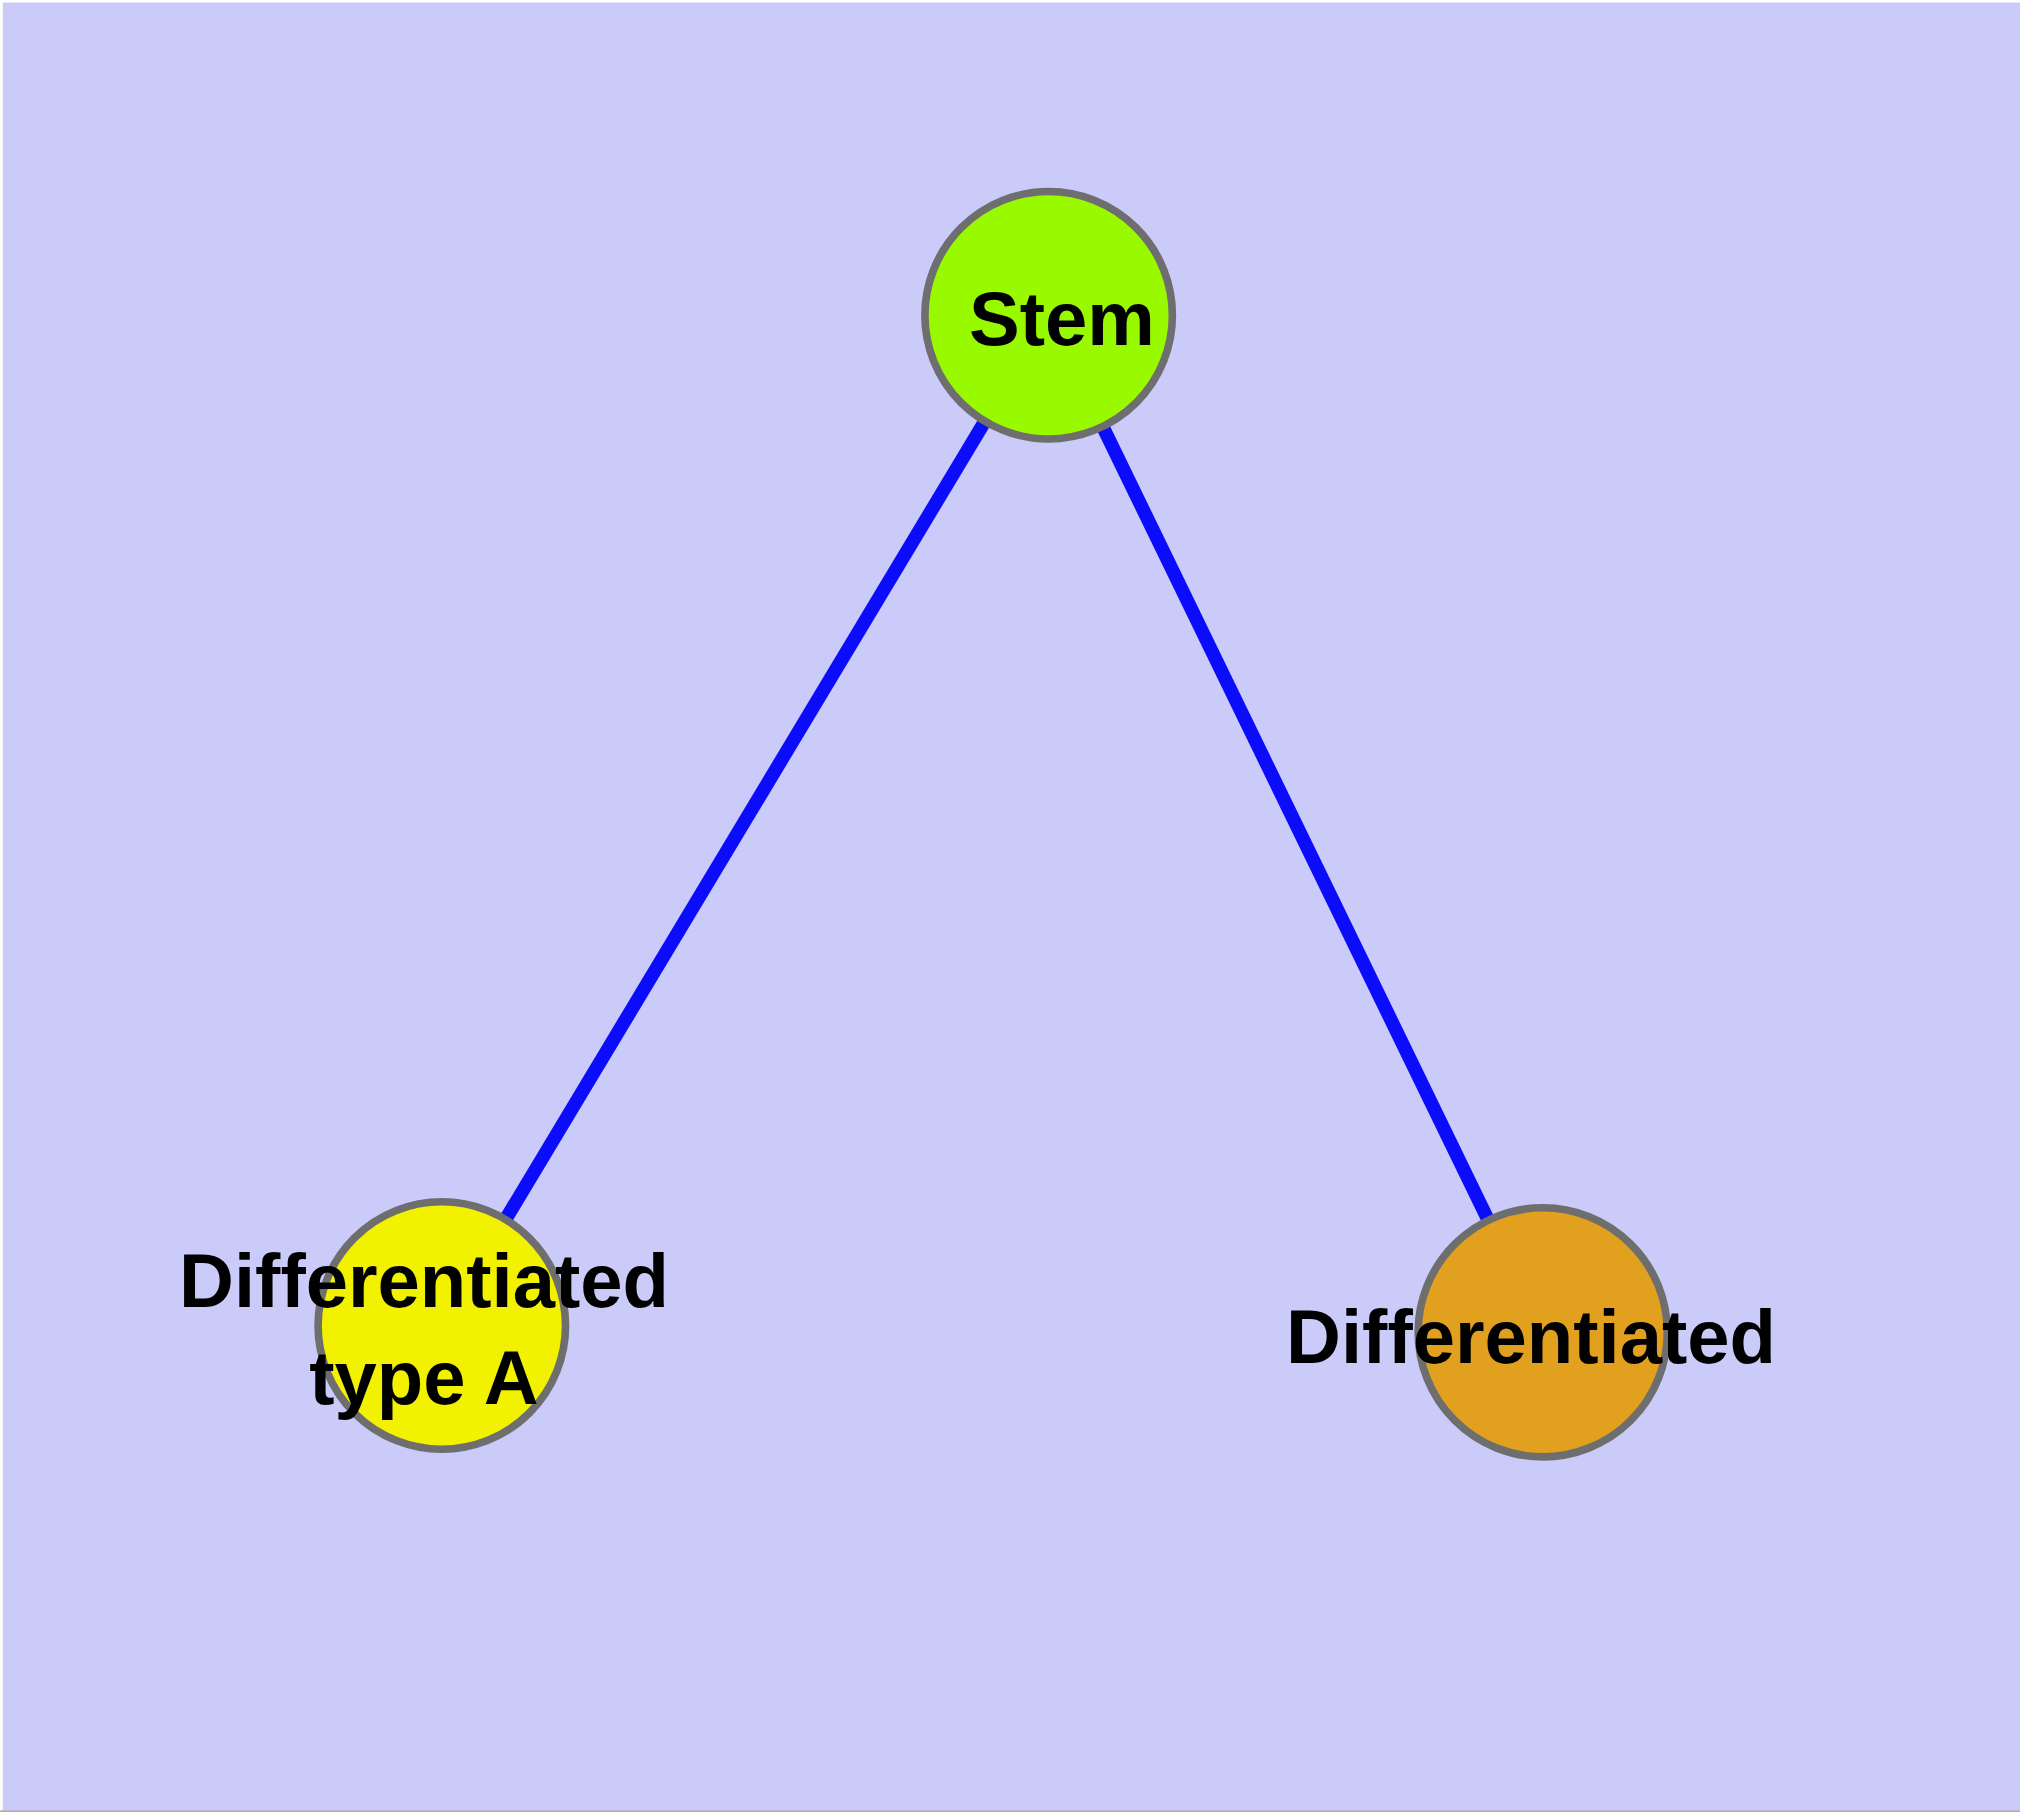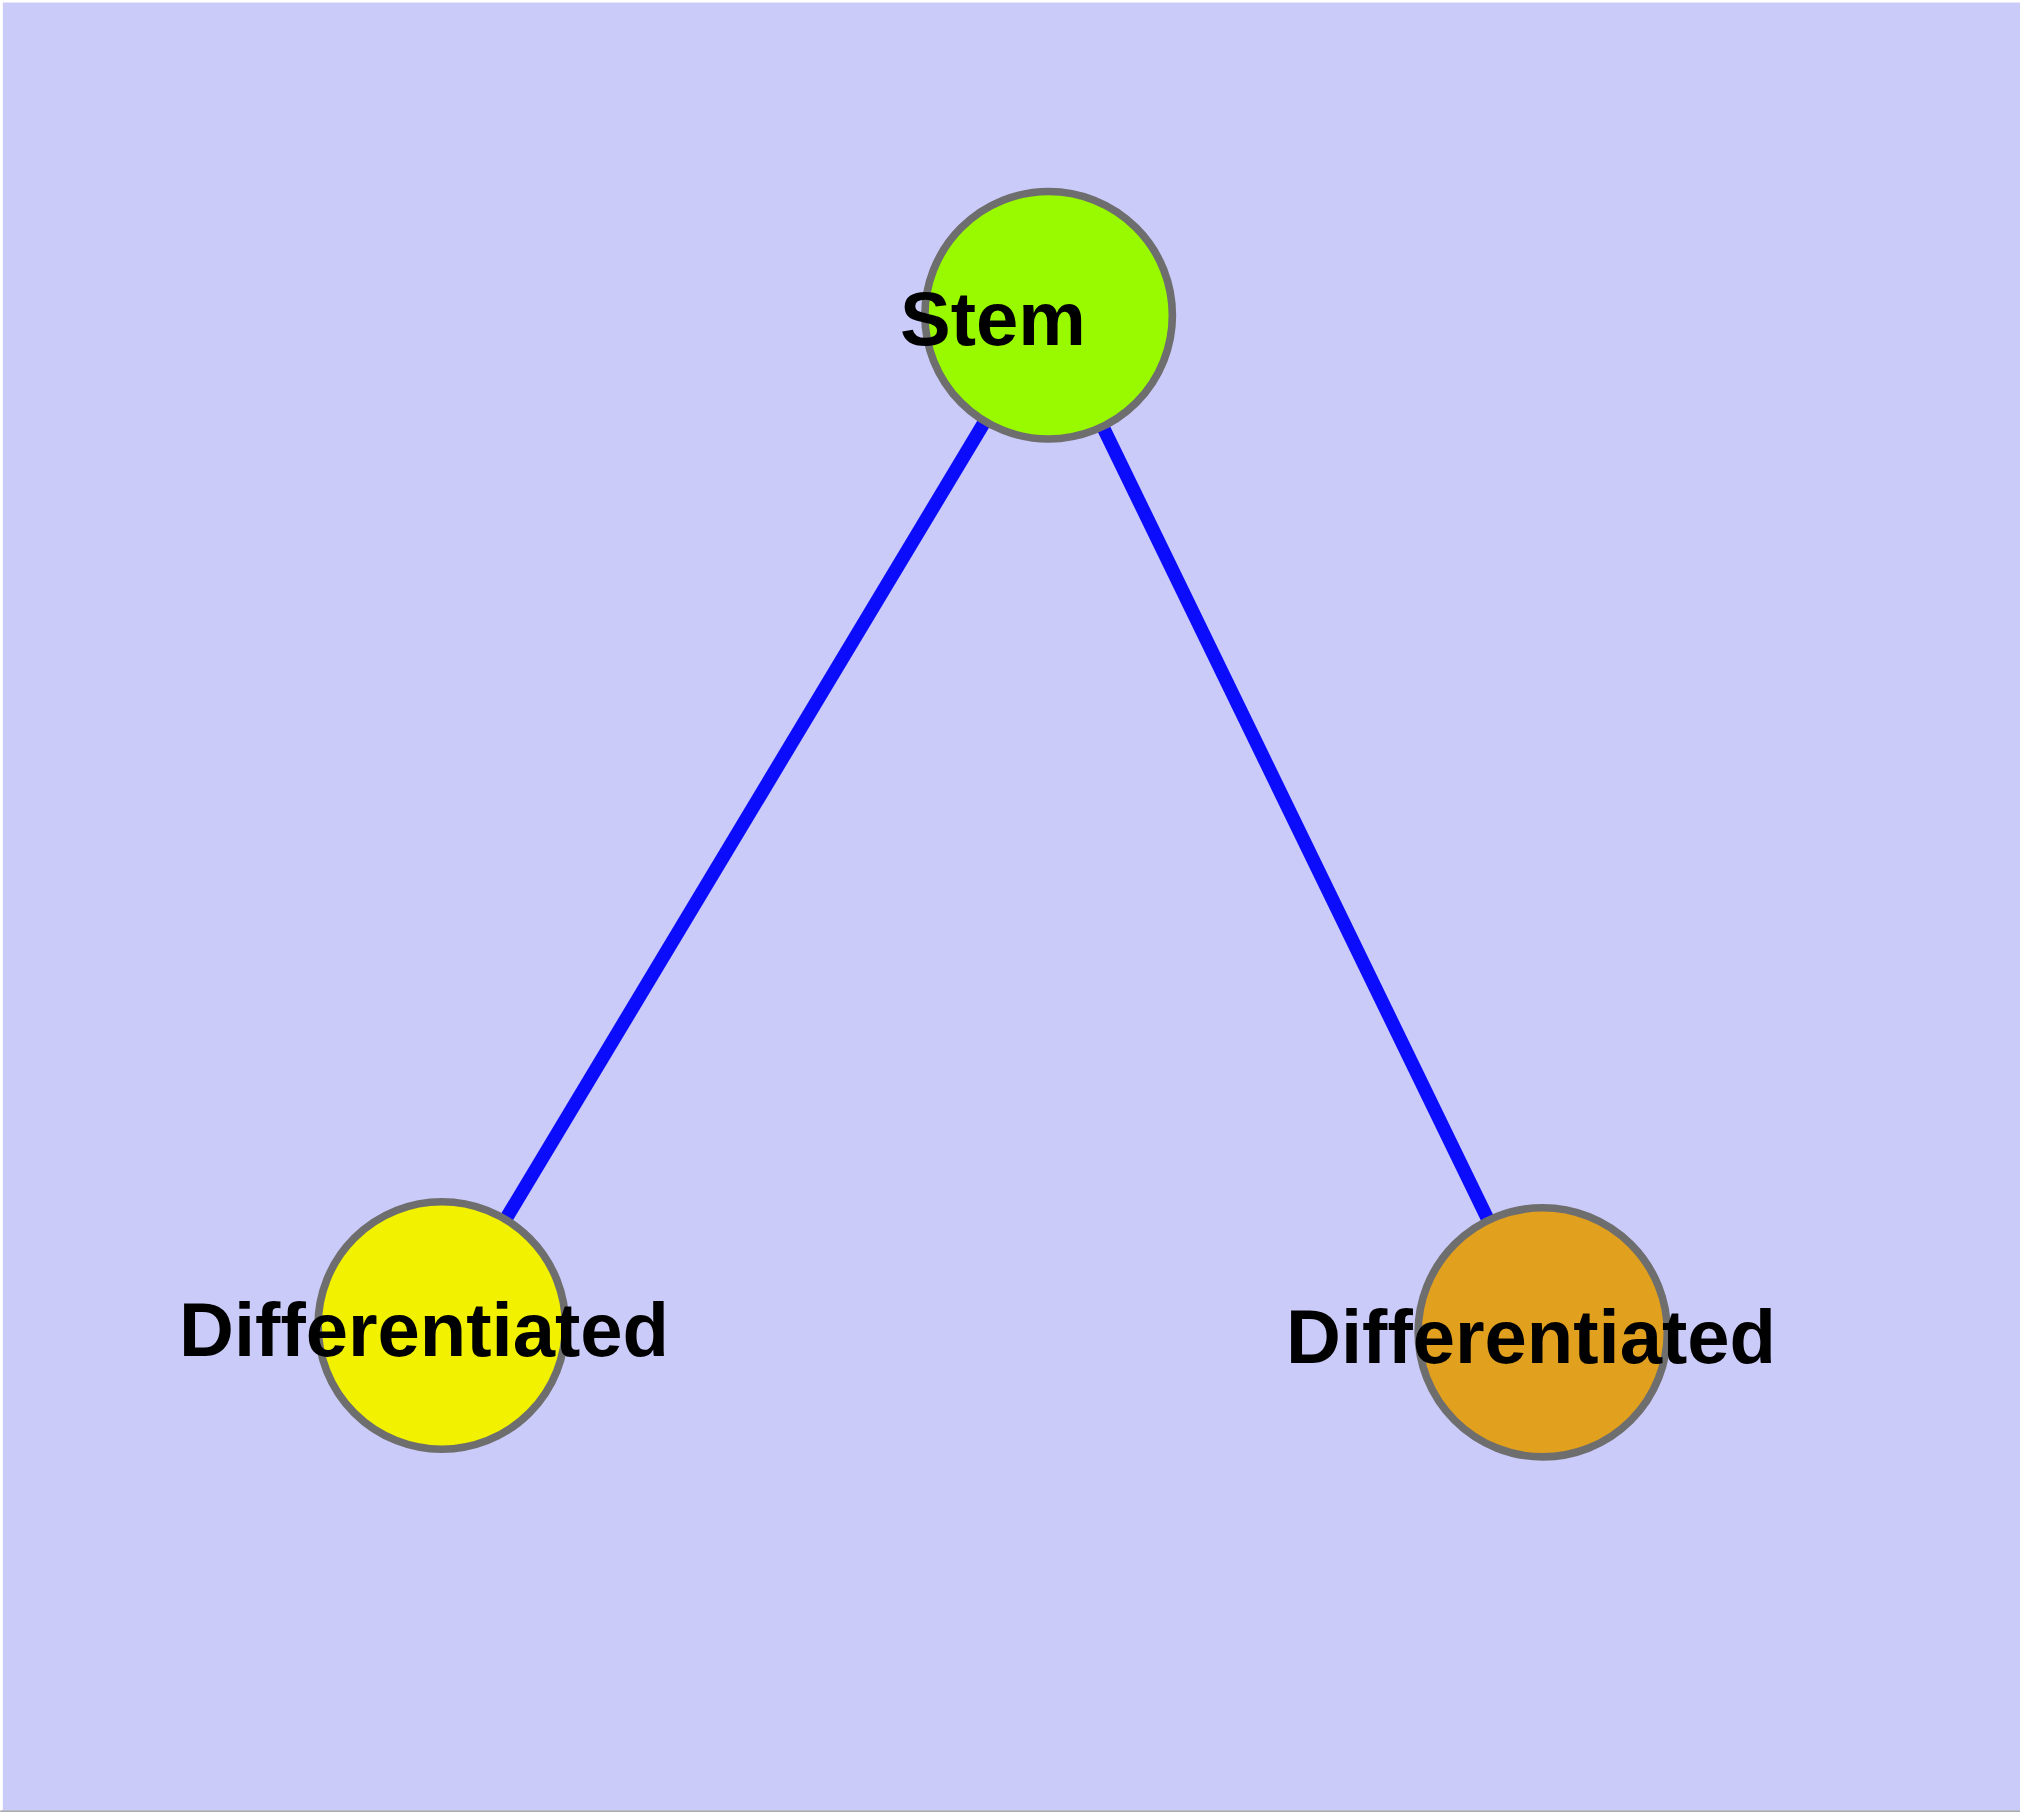--- a/index.html
+++ b/index.html
@@ -47,24 +47,25 @@
     <rect x="0" y="2136" width="2384" height="2" fill="#A9A9B2"></rect>
 
     <line x1="1237" y1="372" x2="521" y2="1564" stroke-width="16" stroke="#0C0CFC"></line>
     <line x1="1237" y1="372" x2="1820" y2="1572" stroke-width="16" stroke="#0C0CFC"></line>
 
     <circle cx="1237" cy="372" r="146" stroke-width="9" fill="#99FA00" stroke="#6E6E6E"></circle>
     <circle cx="521" cy="1564" r="146" stroke-width="9" fill="#F1F100" stroke="#6E6E6E"></circle>
     <circle cx="1820" cy="1572" r="147" stroke-width="9" fill="#E2A01F" stroke="#6E6E6E"></circle>
   </svg>
 
-  <div class="node-label" style="left:993px; top:318px;">Stem</div>
+  <div class="node-label" style="left:1062px; top:318px;">Stem</div>
 
   <div class="node-label" style="left:424px; top:1329px;">
     <div>Differentiated</div>
+    <div>type A</div>
   </div>
 
   <div class="node-label" style="left:1531px; top:1336px;">
     <div>Differentiated</div>
   </div>
 
 </div>
 
 
 </body></html>

